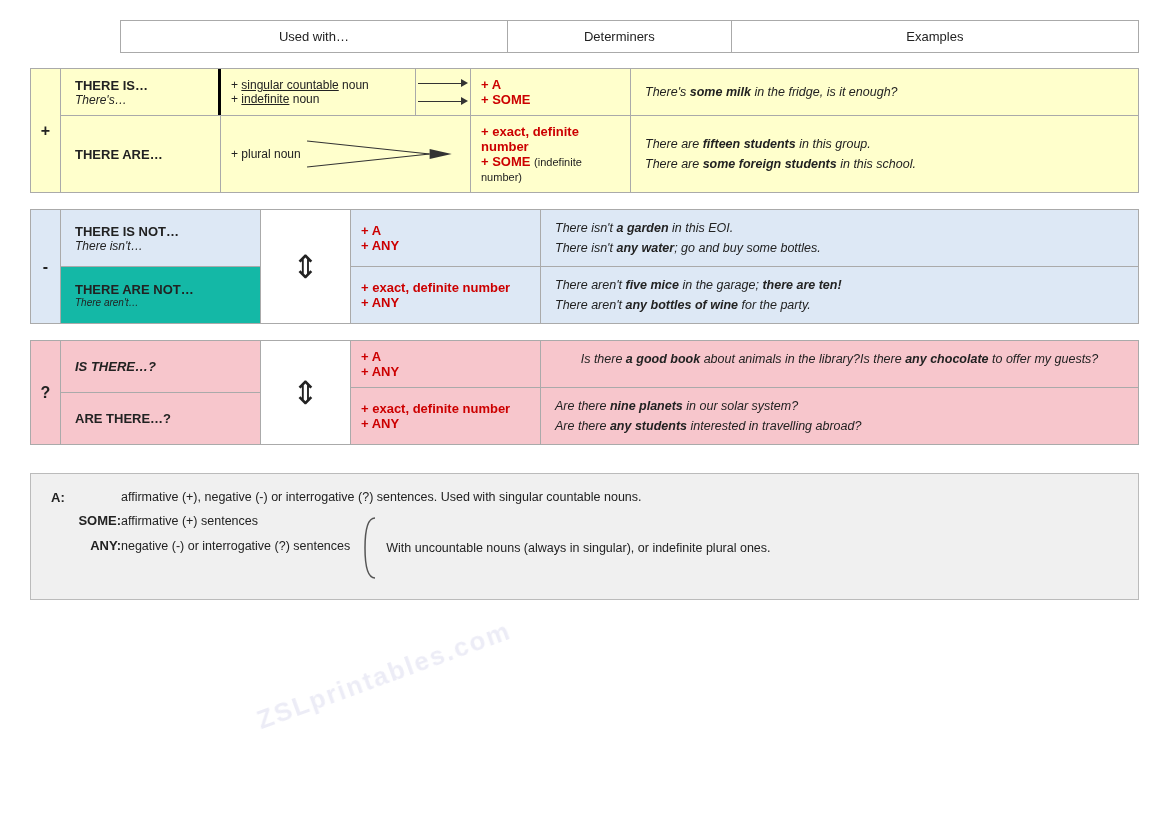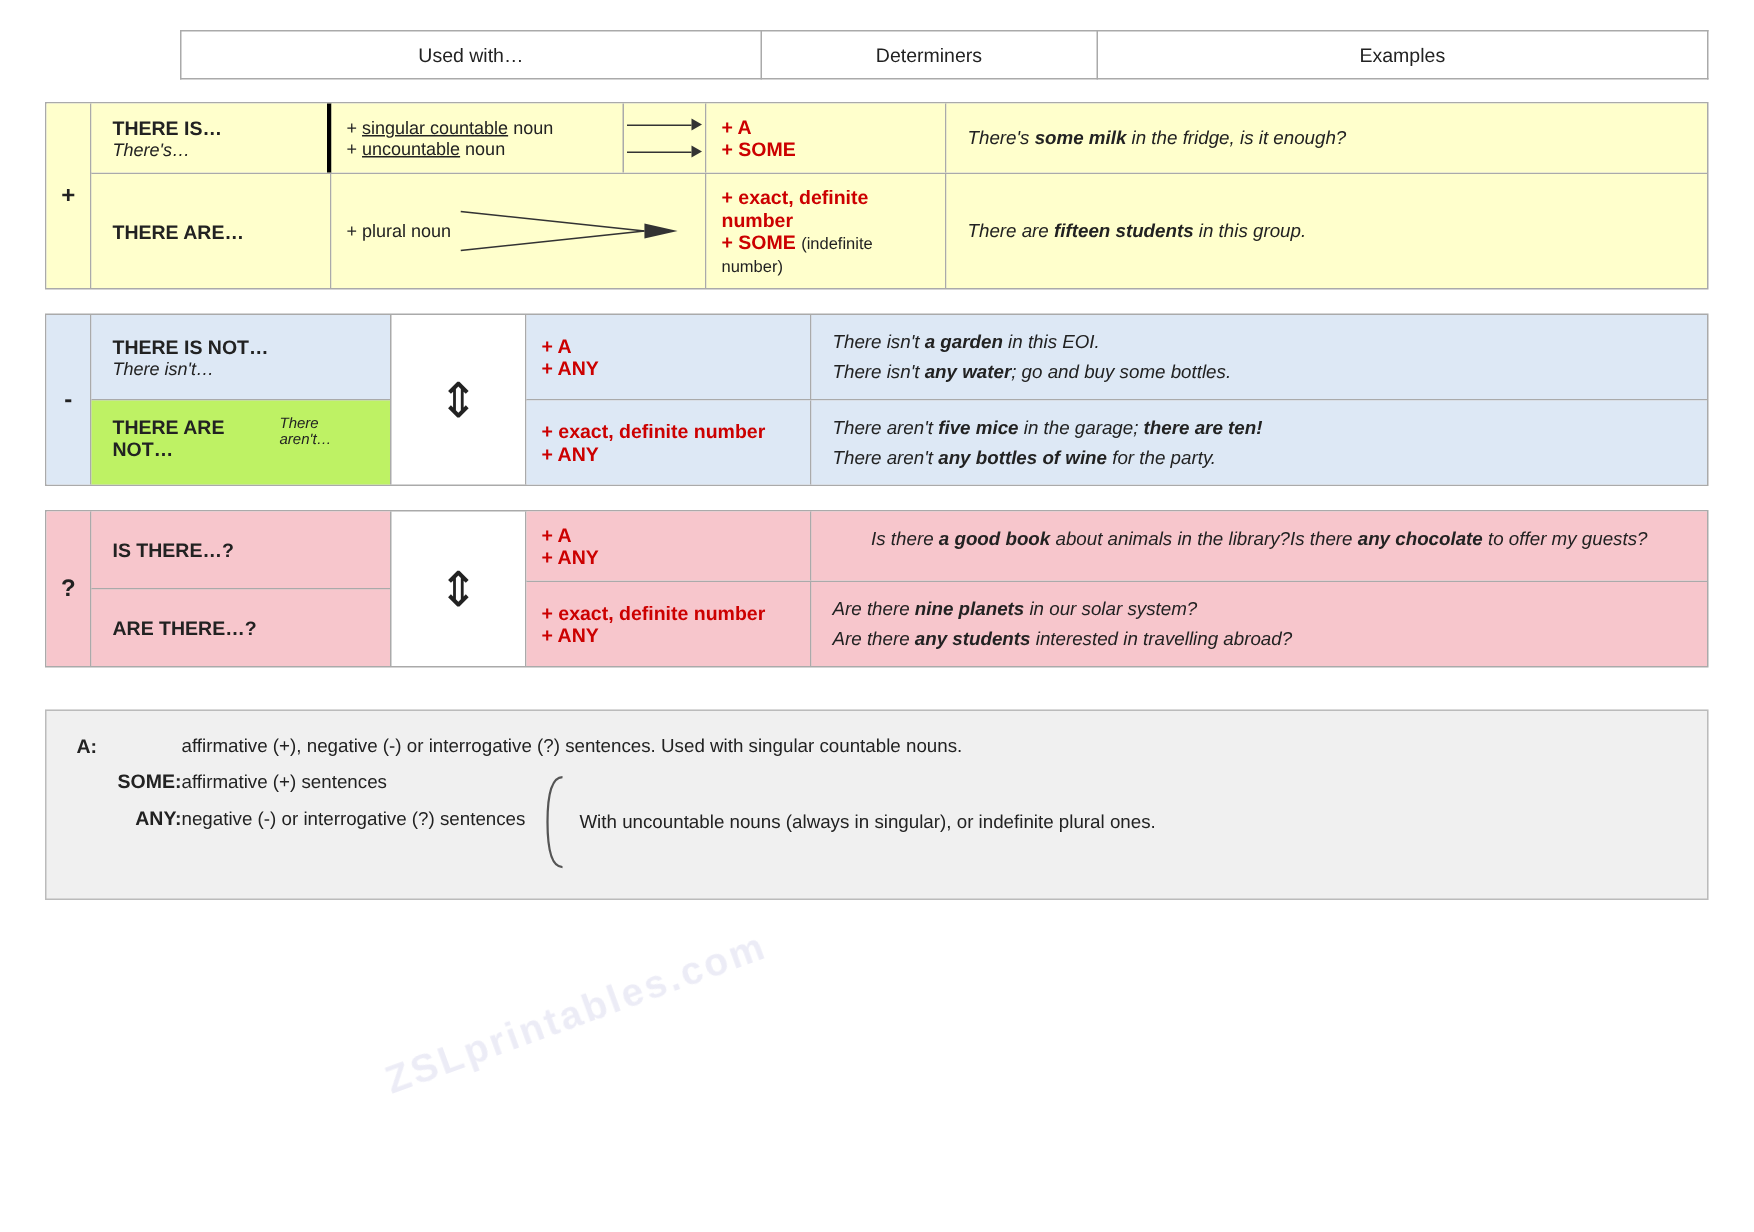--- a/index.html
+++ b/index.html
@@ -42,21 +42,21 @@
 
     <div style="display:flex; border-bottom:1px solid #aaa;">
 
       <div style="width:160px; min-width:160px; padding:6px 14px; background:#ffffcc; border-right:3px solid #000000; display:flex; flex-direction:column; justify-content:center;">
         <span style="font-weight:bold; font-size:13px;">THERE IS…</span>
         <span style="font-style:italic; font-size:12px;">There's…</span>
       </div>
 
       <div style="width:195px; min-width:195px; padding:8px 10px; background:#ffffcc; border-right:1px solid #aaa; display:flex; flex-direction:column; justify-content:center; font-size:12px;">
         <div>+ <span style="text-decoration:underline;">singular countable</span> noun</div>
-        <div>+ <span style="text-decoration:underline;">uncountable</span> noun</div>
+        <div>+ <span style="text-decoration:underline;">indefinite</span> noun</div>
       </div>
 
       <div style="width:55px; min-width:55px; background:#ffffcc; border-right:1px solid #aaa; display:flex; flex-direction:column; justify-content:center; padding:4px 0;">
         <div style="display:flex; align-items:center; margin:5px 2px;">
           <div style="flex:1; height:1px; background:#333;"></div>
           <div style="width:0; height:0; border-top:4px solid transparent; border-bottom:4px solid transparent; border-left:7px solid #333;"></div>
         </div>
         <div style="display:flex; align-items:center; margin:5px 2px;">
           <div style="flex:1; height:1px; background:#333;"></div>
           <div style="width:0; height:0; border-top:4px solid transparent; border-bottom:4px solid transparent; border-left:7px solid #333;"></div>
@@ -93,36 +93,37 @@
         </div>
       </div>
 
       <div style="width:160px; min-width:160px; padding:8px 10px; background:#ffffcc; border-right:1px solid #aaa; display:flex; flex-direction:column; justify-content:center;">
         <div style="font-weight:bold; color:#cc0000;">+ exact, definite number</div>
         <div style="font-weight:bold; color:#cc0000;">+ SOME <span style="font-weight:normal; color:#222; font-size:11px;">(indefinite number)</span></div>
       </div>
 
       <div style="flex:1; padding:8px 14px; background:#ffffcc; display:flex; flex-direction:column; justify-content:center; font-style:italic; font-size:12.5px; line-height:1.6;">
         <div>There are <strong><em>fifteen students</em></strong> in this group.</div>
+        <div>There are <strong><em>some foreign students</em></strong> in this school.</div>
       </div>
     </div>
   </div>
 </div>
 
 
 <div style="display:flex; border:1px solid #aaa; margin-bottom:16px;">
 
   <div style="width:30px; min-width:30px; display:flex; align-items:center; justify-content:center; font-weight:bold; font-size:16px; background:#dde8f5; border-right:1px solid #aaa; flex-shrink:0;">-</div>
 
   <div style="width:200px; min-width:200px; display:flex; flex-direction:column; border-right:1px solid #aaa;">
     <div style="padding:10px 14px; background:#dde8f5; border-bottom:1px solid #aaa; display:flex; flex-direction:column; justify-content:center; flex:1;">
       <span style="font-weight:bold;">THERE IS NOT…</span>
       <span style="font-style:italic; font-size:12px;">There isn't…</span>
     </div>
-    <div style="padding:10px 14px; background:#bef264; display:flex; flex-direction:row; justify-content:center; flex:1;">
+    <div style="padding:10px 14px; background:#14b8a6; display:flex; flex-direction:column; justify-content:center; flex:1;">
       <span style="font-weight:bold;">THERE ARE NOT…</span>
       <span style="font-style:italic; font-size:10px;">There aren't…</span>
     </div>
   </div>
 
   <div style="width:90px; min-width:90px; display:flex; align-items:center; justify-content:center; font-size:32px; border-right:1px solid #aaa;">⇕</div>
 
   <div style="flex:1; display:flex; flex-direction:column;">
 
     <div style="display:flex; border-bottom:1px solid #aaa;">
@@ -148,21 +149,21 @@
     </div>
   </div>
 </div>
 
 
 <div style="display:flex; border:1px solid #aaa; margin-bottom:16px;">
 
   <div style="width:30px; min-width:30px; display:flex; align-items:center; justify-content:center; font-weight:bold; font-size:16px; background:#f7c6cc; border-right:1px solid #aaa; flex-shrink:0;">?</div>
 
   <div style="width:200px; min-width:200px; display:flex; flex-direction:column; border-right:1px solid #aaa;">
-    <div style="padding:10px 14px; background:#f7c6cc; border-bottom:1px solid #aaa; display:flex; flex-direction:column; justify-content:center; flex:1;">
+    <div style="padding:10px 14px; background:#f7c6cc; border-bottom:1px solid #aaa; display:flex; flex-direction:column; justify-content:center; flex:1;font-style:italic;">
       <span style="font-weight:bold;">IS THERE…?</span>
     </div>
     <div style="padding:10px 14px; background:#f7c6cc; display:flex; flex-direction:column; justify-content:center; flex:1;">
       <span style="font-weight:bold;">ARE THERE…?</span>
     </div>
   </div>
 
   <div style="width:90px; min-width:90px; display:flex; align-items:center; justify-content:center; font-size:32px; border-right:1px solid #aaa;">⇕</div>
 
   <div style="flex:1; display:flex; flex-direction:column;">

